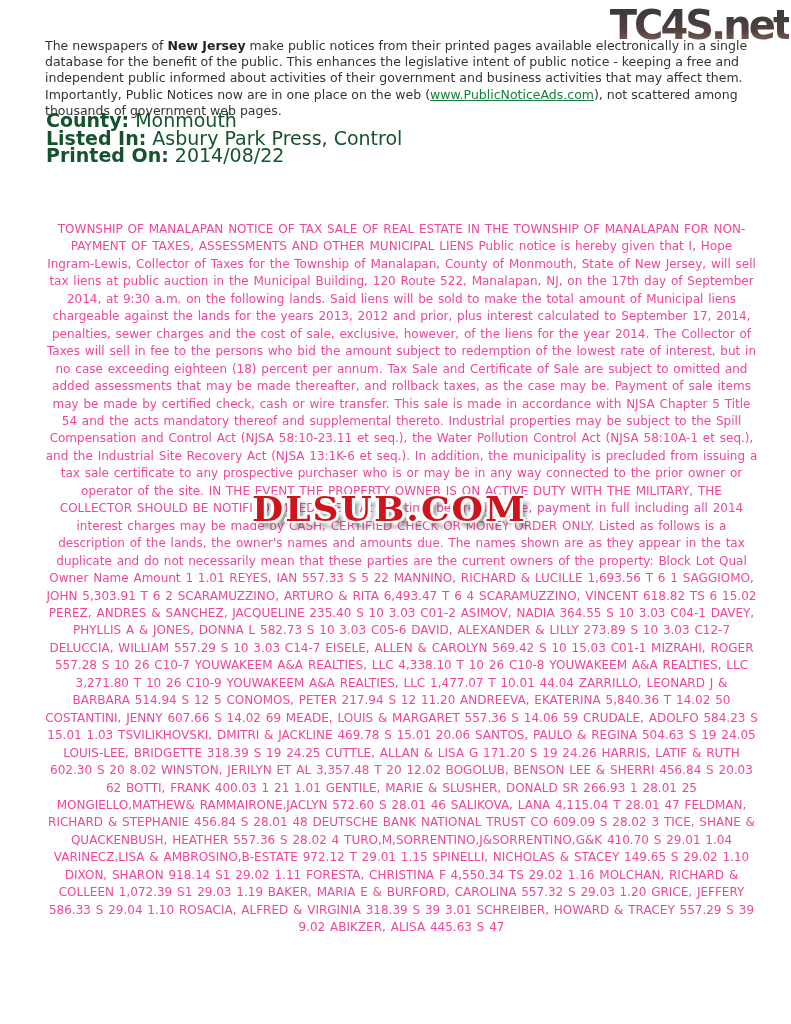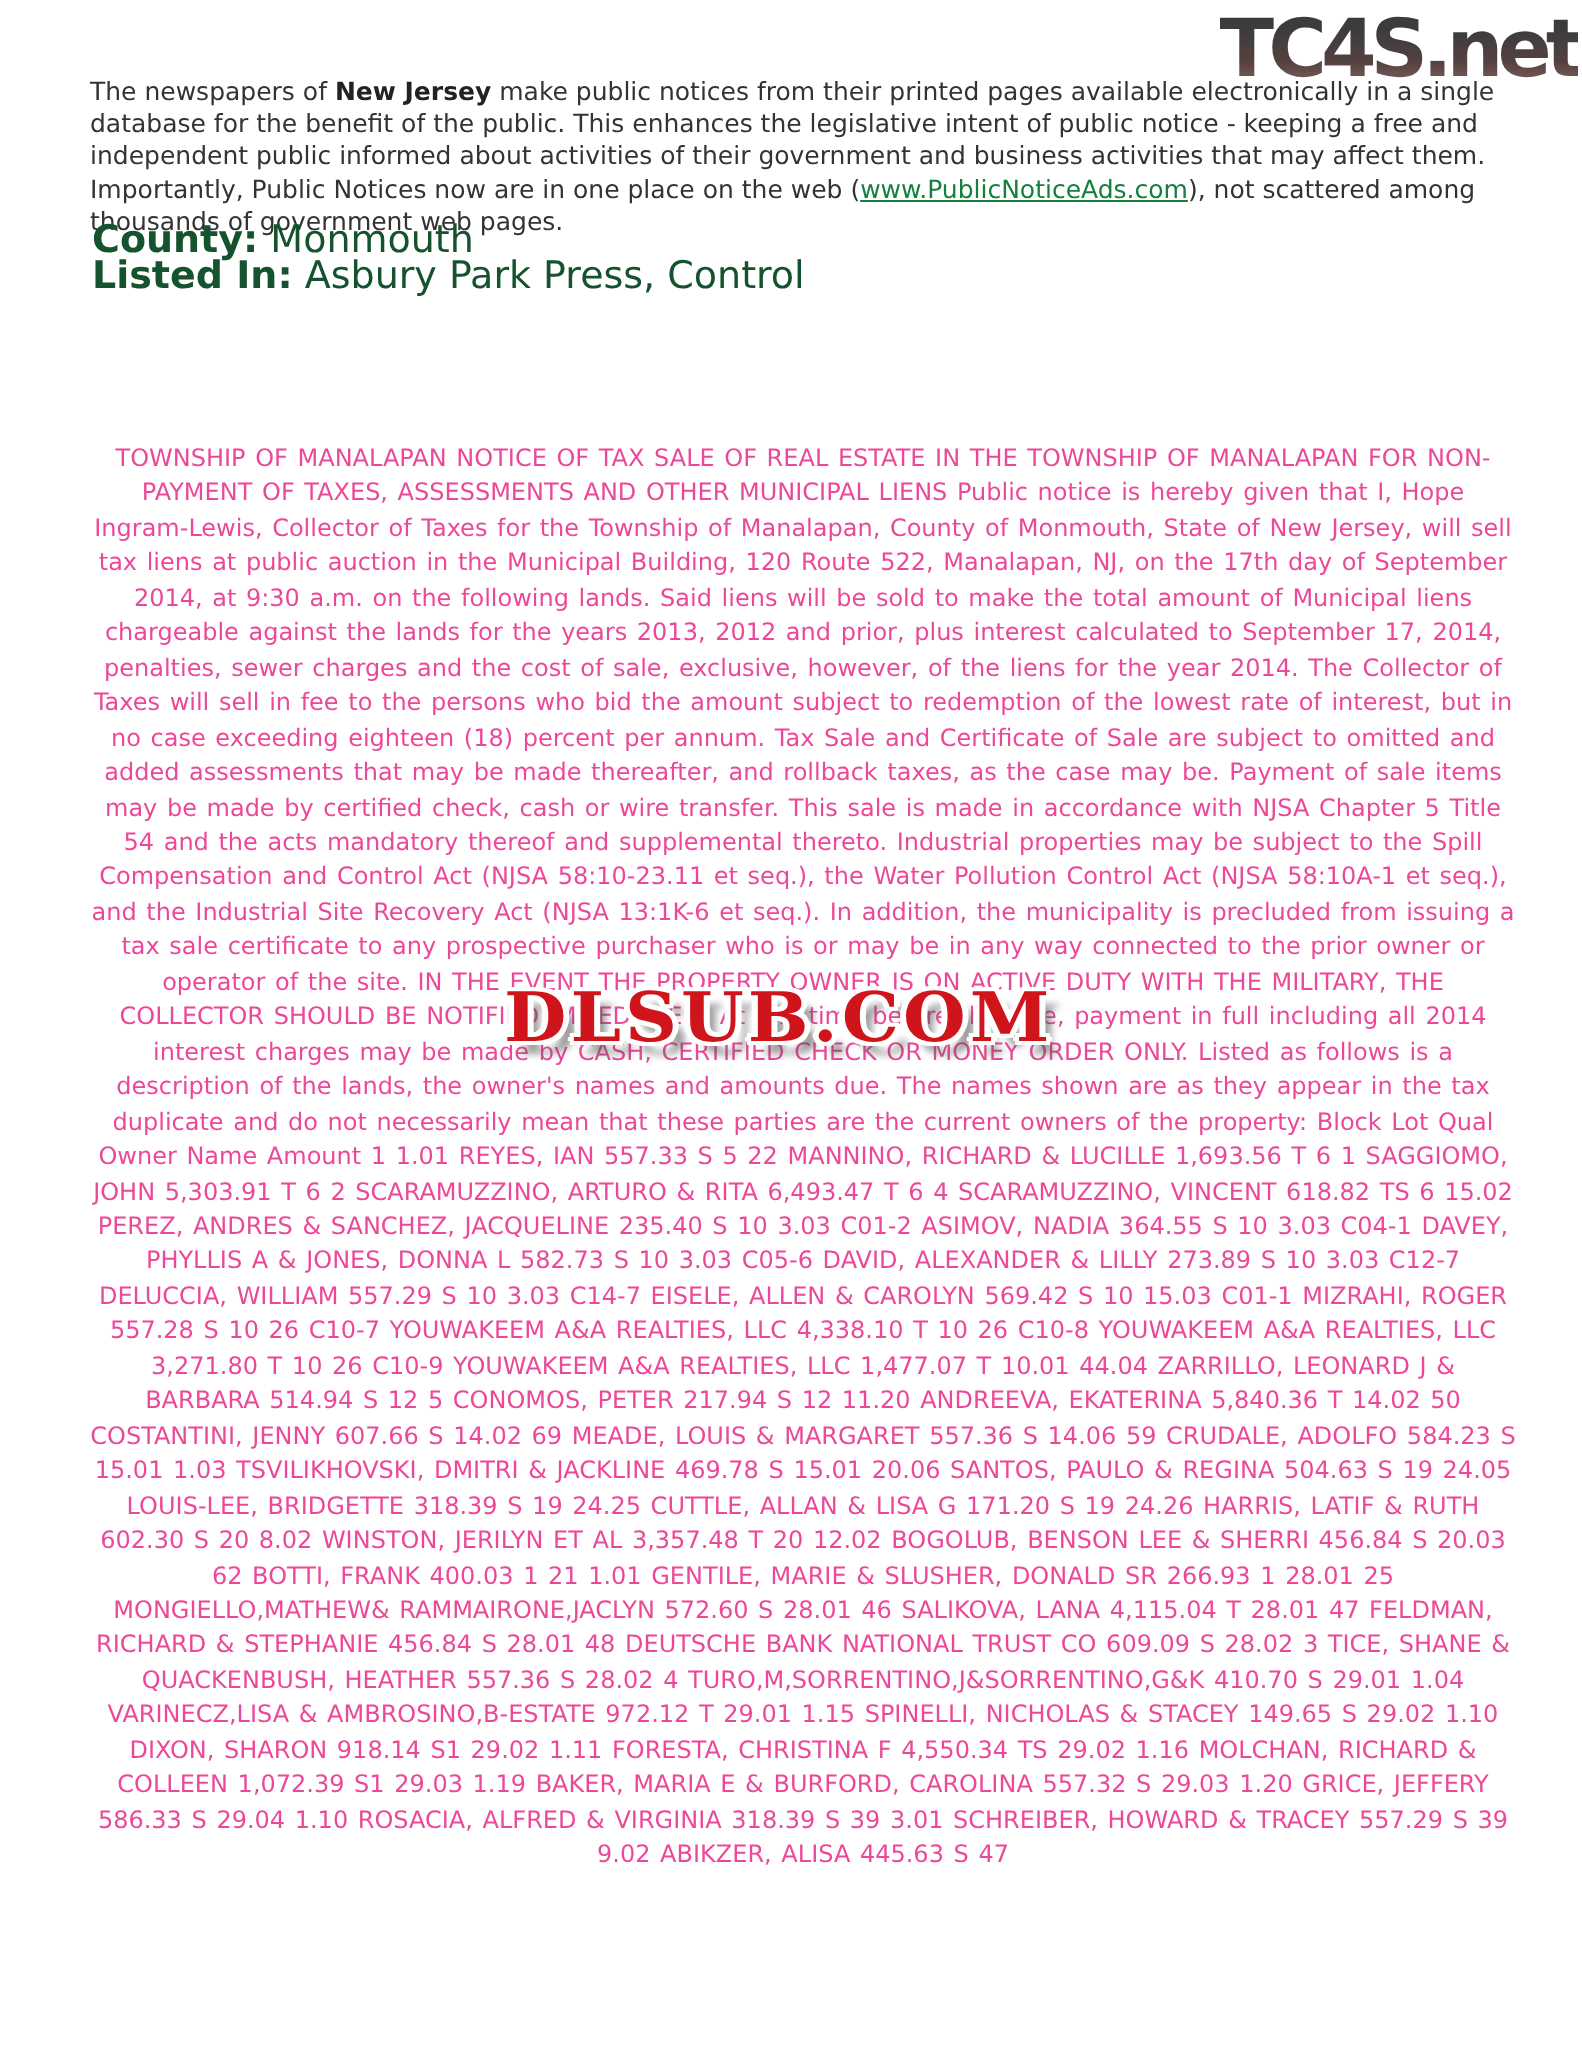--- a/index.html
+++ b/index.html
@@ -88,20 +88,24 @@
 
   <div class="meta">
     <div>
       <span class="lbl">County:</span>
       <span>Monmouth</span>
     </div>
     <div>
       <span class="lbl">Listed In:</span>
       <span>Asbury Park Press, Control</span>
     </div>
+    <div>
+      <span class="lbl">Printed On:</span>
+      <span>2014/08/22</span>
+    </div>
   </div>
 
   <div class="notice-body">TOWNSHIP OF MANALAPAN NOTICE OF TAX SALE OF REAL ESTATE IN THE TOWNSHIP OF MANALAPAN FOR NON-PAYMENT OF TAXES, ASSESSMENTS AND OTHER MUNICIPAL LIENS Public notice is hereby given that I, Hope Ingram-Lewis, Collector of Taxes for the Township of Manalapan, County of Monmouth, State of New Jersey, will sell tax liens at public auction in the Municipal Building, 120 Route 522, Manalapan, NJ, on the 17th day of September 2014, at 9:30 a.m. on the following lands. Said liens will be sold to make the total amount of Municipal liens chargeable against the lands for the years 2013, 2012 and prior, plus interest calculated to September 17, 2014, penalties, sewer charges and the cost of sale, exclusive, however, of the liens for the year 2014. The Collector of Taxes will sell in fee to the persons who bid the amount subject to redemption of the lowest rate of interest, but in no case exceeding eighteen (18) percent per annum. Tax Sale and Certificate of Sale are subject to omitted and added assessments that may be made thereafter, and rollback taxes, as the case may be. Payment of sale items may be made by certified check, cash or wire transfer. This sale is made in accordance with NJSA Chapter 5 Title 54 and the acts mandatory thereof and supplemental thereto. Industrial properties may be subject to the Spill Compensation and Control Act (NJSA 58:10-23.11 et seq.), the Water Pollution Control Act (NJSA 58:10A-1 et seq.), and the Industrial Site Recovery Act (NJSA 13:1K-6 et seq.). In addition, the municipality is precluded from issuing a tax sale certificate to any prospective purchaser who is or may be in any way connected to the prior owner or operator of the site. IN THE EVENT THE PROPERTY OWNER IS ON ACTIVE DUTY WITH THE MILITARY, THE COLLECTOR SHOULD BE NOTIFIED IMMEDIATELY. At any time before the sale, payment in full including all 2014 interest charges may be made by CASH, CERTIFIED CHECK OR MONEY ORDER ONLY. Listed as follows is a description of the lands, the owner's names and amounts due. The names shown are as they appear in the tax duplicate and do not necessarily mean that these parties are the current owners of the property: Block Lot Qual Owner Name Amount 1 1.01 REYES, IAN 557.33 S 5 22 MANNINO, RICHARD &amp; LUCILLE 1,693.56 T 6 1 SAGGIOMO, JOHN 5,303.91 T 6 2 SCARAMUZZINO, ARTURO &amp; RITA 6,493.47 T 6 4 SCARAMUZZINO, VINCENT 618.82 TS 6 15.02 PEREZ, ANDRES &amp; SANCHEZ, JACQUELINE 235.40 S 10 3.03 C01-2 ASIMOV, NADIA 364.55 S 10 3.03 C04-1 DAVEY, PHYLLIS A &amp; JONES, DONNA L 582.73 S 10 3.03 C05-6 DAVID, ALEXANDER &amp; LILLY 273.89 S 10 3.03 C12-7 DELUCCIA, WILLIAM 557.29 S 10 3.03 C14-7 EISELE, ALLEN &amp; CAROLYN 569.42 S 10 15.03 C01-1 MIZRAHI, ROGER 557.28 S 10 26 C10-7 YOUWAKEEM A&amp;A REALTIES, LLC 4,338.10 T 10 26 C10-8 YOUWAKEEM A&amp;A REALTIES, LLC 3,271.80 T 10 26 C10-9 YOUWAKEEM A&amp;A REALTIES, LLC 1,477.07 T 10.01 44.04 ZARRILLO, LEONARD J &amp; BARBARA 514.94 S 12 5 CONOMOS, PETER 217.94 S 12 11.20 ANDREEVA, EKATERINA 5,840.36 T 14.02 50 COSTANTINI, JENNY 607.66 S 14.02 69 MEADE, LOUIS &amp; MARGARET 557.36 S 14.06 59 CRUDALE, ADOLFO 584.23 S 15.01 1.03 TSVILIKHOVSKI, DMITRI &amp; JACKLINE 469.78 S 15.01 20.06 SANTOS, PAULO &amp; REGINA 504.63 S 19 24.05 LOUIS-LEE, BRIDGETTE 318.39 S 19 24.25 CUTTLE, ALLAN &amp; LISA G 171.20 S 19 24.26 HARRIS, LATIF &amp; RUTH 602.30 S 20 8.02 WINSTON, JERILYN ET AL 3,357.48 T 20 12.02 BOGOLUB, BENSON LEE &amp; SHERRI 456.84 S 20.03 62 BOTTI, FRANK 400.03 1 21 1.01 GENTILE, MARIE &amp; SLUSHER, DONALD SR 266.93 1 28.01 25 MONGIELLO,MATHEW&amp; RAMMAIRONE,JACLYN 572.60 S 28.01 46 SALIKOVA, LANA 4,115.04 T 28.01 47 FELDMAN, RICHARD &amp; STEPHANIE 456.84 S 28.01 48 DEUTSCHE BANK NATIONAL TRUST CO 609.09 S 28.02 3 TICE, SHANE &amp; QUACKENBUSH, HEATHER 557.36 S 28.02 4 TURO,M,SORRENTINO,J&amp;SORRENTINO,G&amp;K 410.70 S 29.01 1.04 VARINECZ,LISA &amp; AMBROSINO,B-ESTATE 972.12 T 29.01 1.15 SPINELLI, NICHOLAS &amp; STACEY 149.65 S 29.02 1.10 DIXON, SHARON 918.14 S1 29.02 1.11 FORESTA, CHRISTINA F 4,550.34 TS 29.02 1.16 MOLCHAN, RICHARD &amp; COLLEEN 1,072.39 S1 29.03 1.19 BAKER, MARIA E &amp; BURFORD, CAROLINA 557.32 S 29.03 1.20 GRICE, JEFFERY 586.33 S 29.04 1.10 ROSACIA, ALFRED &amp; VIRGINIA 318.39 S 39 3.01 SCHREIBER, HOWARD &amp; TRACEY 557.29 S 39 9.02 ABIKZER, ALISA 445.63 S 47</div>
 
   <div class="dlsub">DLSUB.COM</div>
 
 
 </div>
 
 </body></html>

